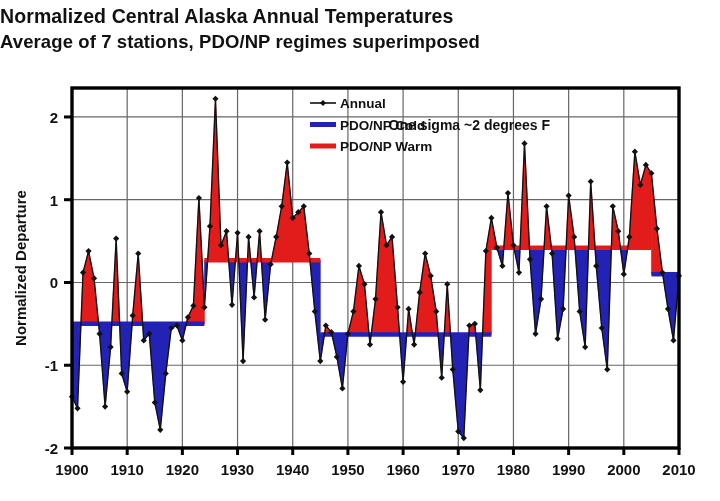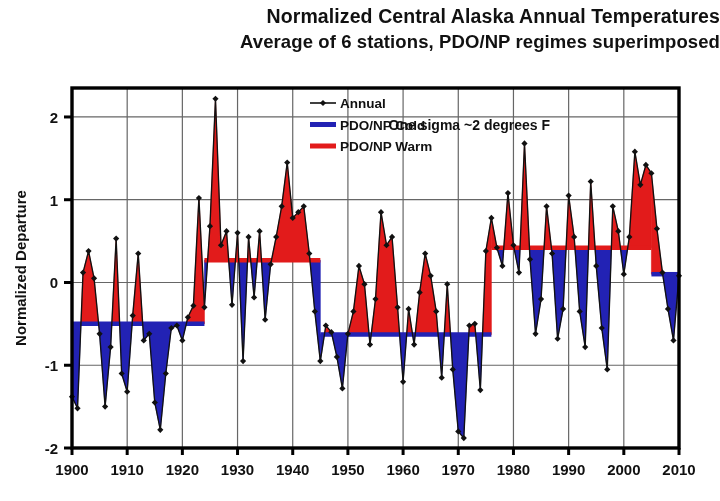--- a/index.html
+++ b/index.html
@@ -1,34 +1,34 @@
 <!DOCTYPE html>
 <html><head>
 <meta charset="utf-8">
 <style>
   html,body{margin:0;padding:0;background:#ffffff;}
   body{width:720px;height:501px;overflow:hidden;font-family:"Liberation Sans",sans-serif;}
   #page{position:relative;width:720px;height:501px;background:#fff;}
-  .title-block{position:absolute;left:0;top:4px;width:720px;text-align:right;}
+  .title-block{position:absolute;left:0;top:4px;width:720px;text-align:left;}
   .title-line{font-weight:bold;font-size:19.5px;color:#111;letter-spacing:.1px;line-height:25px;white-space:nowrap;}
   .title-line.sub{font-size:18.5px;}
   #chart-svg{position:absolute;left:0;top:0;}
   .axis-label-text{font-weight:bold;font-size:15px;fill:#111;font-family:"Liberation Sans",sans-serif;}
   .tick-text{font-weight:bold;font-size:15px;fill:#111;font-family:"Liberation Sans",sans-serif;}
   .legend-text{font-weight:bold;font-size:13.5px;fill:#111;font-family:"Liberation Sans",sans-serif;}
   .annot-text{font-weight:bold;font-size:14px;fill:#111;font-family:"Liberation Sans",sans-serif;}
 </style>
 </head>
 <body>
 
 <div id="page">
 
   <div class="title-block">
     <div class="title-line">Normalized Central Alaska Annual Temperatures</div>
-    <div class="title-line sub">Average of 6 stations, PDO/NP regimes superimposed</div>
+    <div class="title-line sub">Average of 7 stations, PDO/NP regimes superimposed</div>
   </div>
 
   <svg id="chart-svg" width="720" height="501">
     <g id="g-grid">
         <line x1="72" x2="679" y1="116.9655172413793" y2="116.9655172413793" stroke="#666666" stroke-width="1.2"></line>
         <line x1="72" x2="679" y1="199.72413793103448" y2="199.72413793103448" stroke="#666666" stroke-width="1.2"></line>
         <line x1="72" x2="679" y1="282.48275862068965" y2="282.48275862068965" stroke="#666666" stroke-width="1.2"></line>
         <line x1="72" x2="679" y1="365.2413793103448" y2="365.2413793103448" stroke="#666666" stroke-width="1.2"></line>
         <line x1="72" x2="679" y1="448" y2="448" stroke="#666666" stroke-width="1.2"></line>
         <line x1="127.18181818181819" x2="127.18181818181819" y1="88" y2="448" stroke="#666666" stroke-width="1.2"></line>

